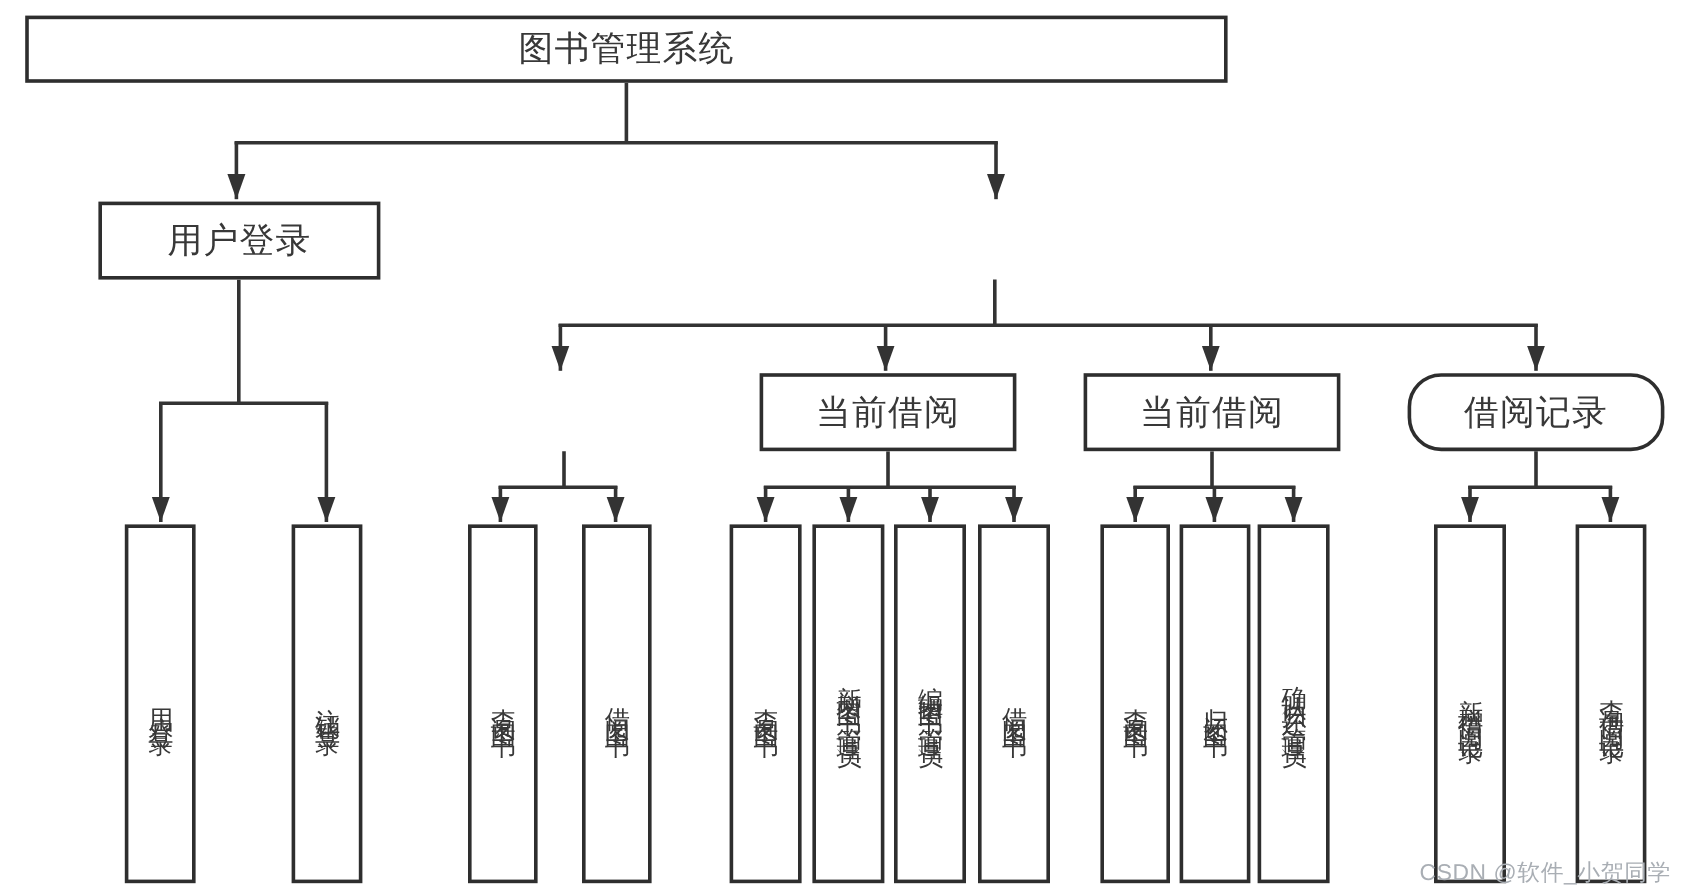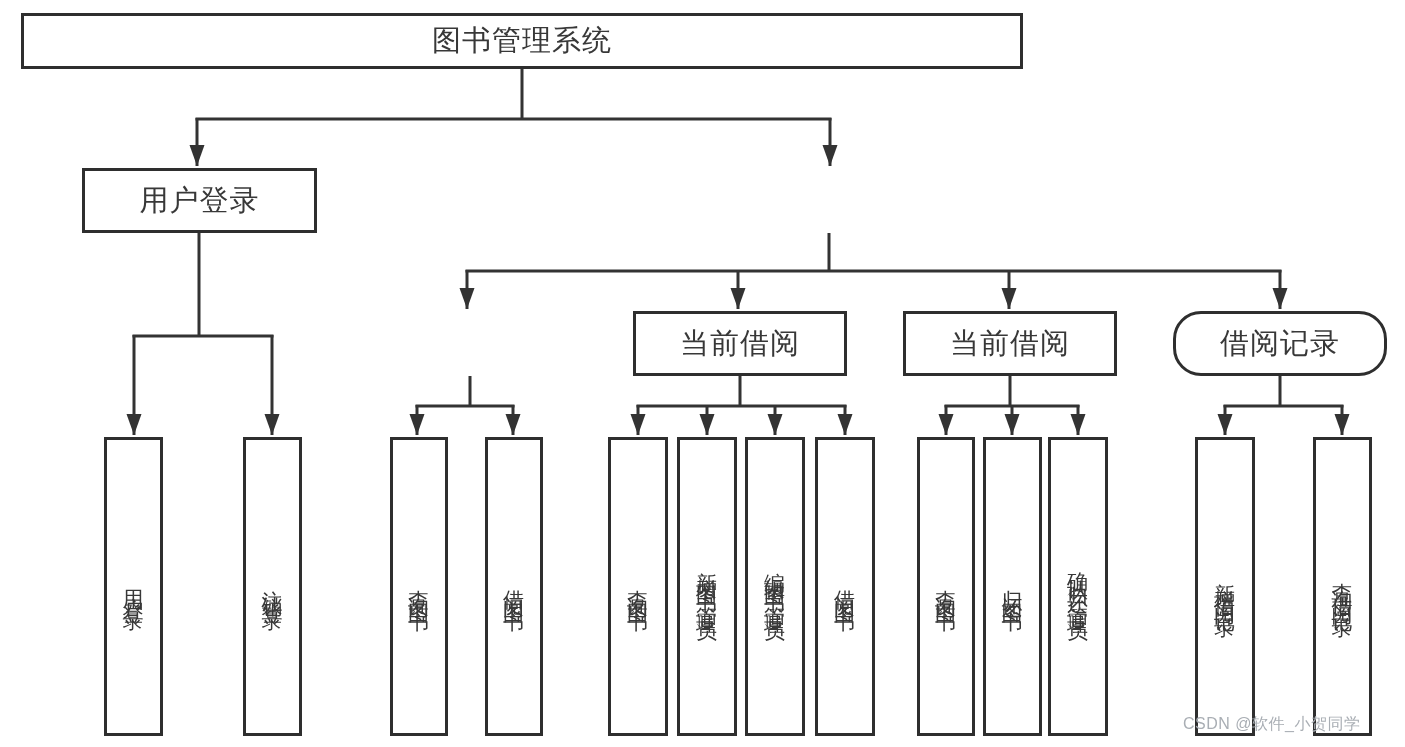--- a/index.html
+++ b/index.html
@@ -46,21 +46,21 @@
     color: #383838;
     z-index: 2;
     top: 437px;
     height: 299px;
   }
   .watermark {
     position: absolute;
     left: 1183px;
     top: 714px;
     width: 222px;
-    font-size: 16px;
+    font-size: 19px;
     letter-spacing: 0.5px;
     color: #a9aeb4;
     white-space: nowrap;
     z-index: 3;
   }
 </style>
 </head>
 <body>
 
 <div class="canvas">

